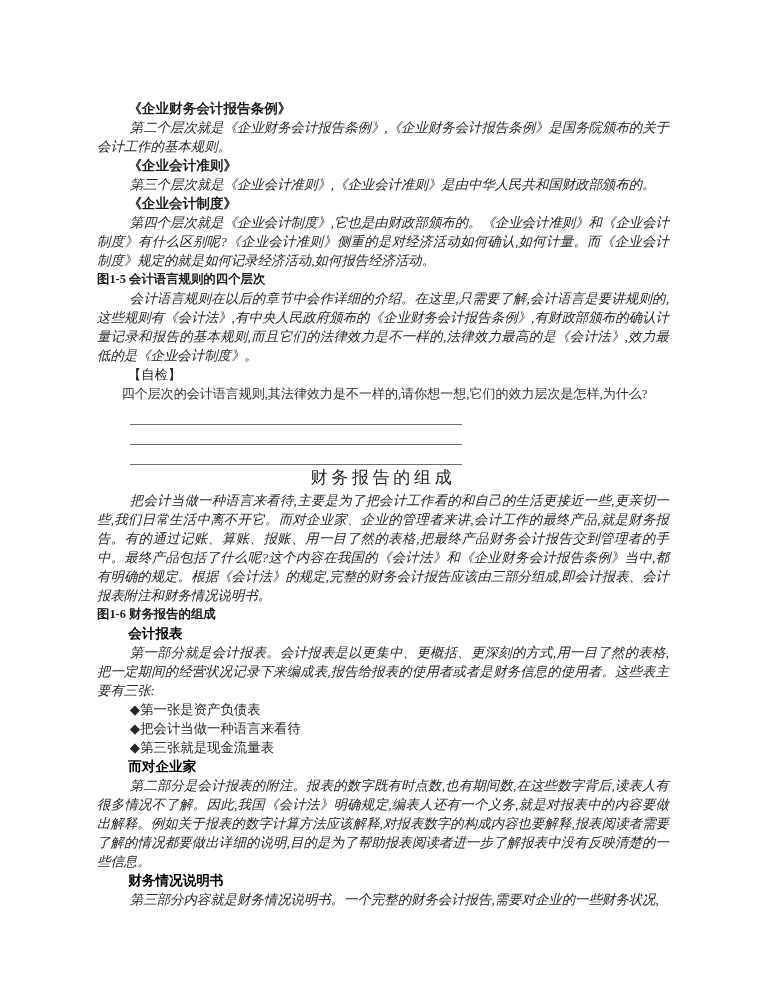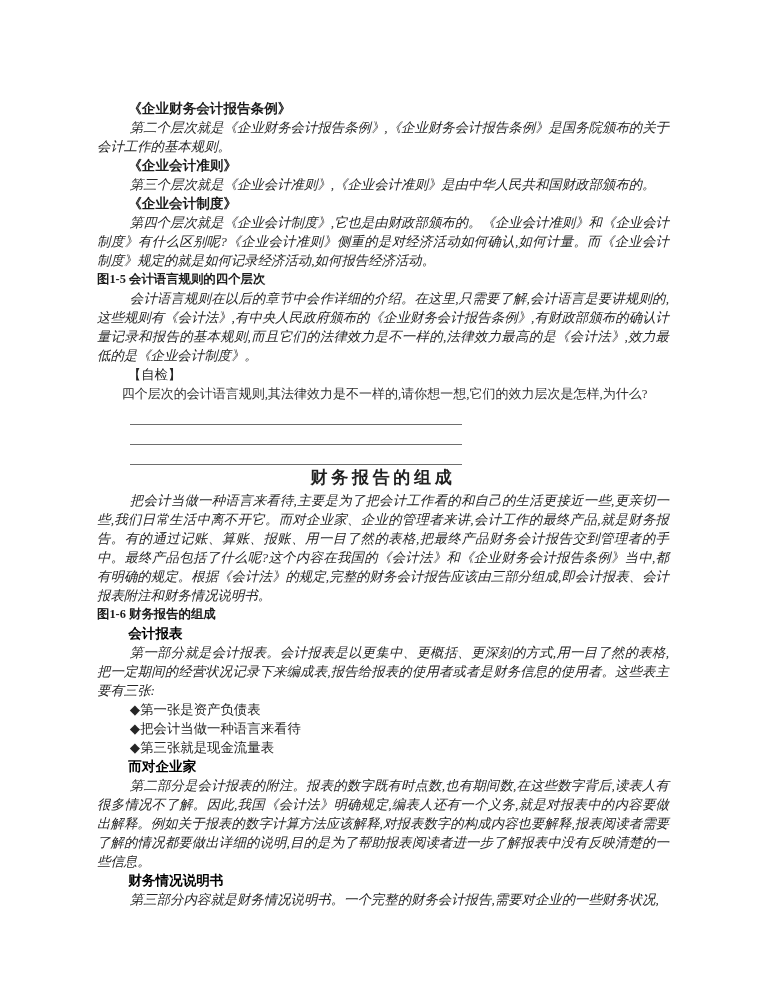--- a/index.html
+++ b/index.html
@@ -62,21 +62,21 @@
     margin: 2px 0 1px 33px;
     width: 332px;
   }
   .answer-line {
     height: 19px;
     border-bottom: 1px solid #6e6e6e;
   }
   .section-title {
     margin: 1px 0 1px 0;
     font-size: 17px;
-    font-weight: bold;
+    font-weight: normal;
     line-height: 24px;
     text-align: center;
     letter-spacing: 0.22em;
     color: #1f1f1f;
   }
   .sub-heading {
     margin: 0;
     font-size: 13.6px;
     font-weight: bold;
     line-height: 19px;

